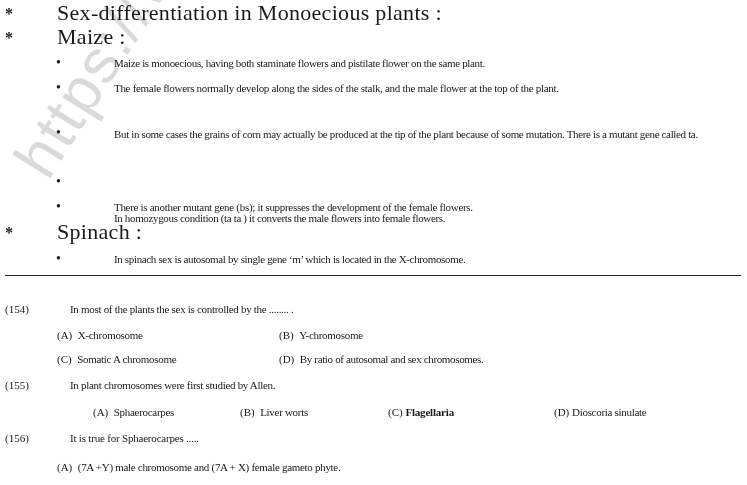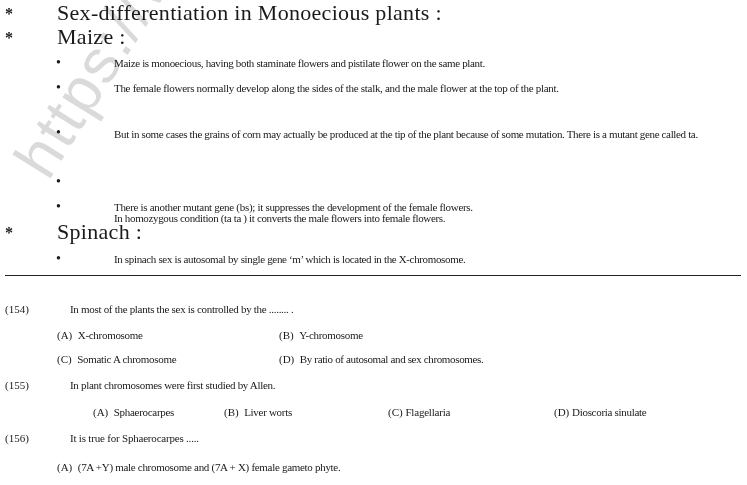--- a/index.html
+++ b/index.html
@@ -84,27 +84,27 @@
 </div>
 
 <div>
   <span class="line qnum" style="top:375px;">(155)</span>
   <span class="line qtext" style="top:375px; letter-spacing:-0.3px;">In plant chromosomes were first studied by Allen.</span>
 
   <span class="line opt" style="left:57px; top:402px;margin-left:36px;">
     <span>(A)</span>&nbsp;
     <span style="letter-spacing:-0.3px;">Sphaerocarpes</span>
   </span>
-  <span class="line opt" style="left:224px; top:402px;font-family:Liberation Serif, serif;">
+  <span class="line opt" style="left:240px; top:402px;font-family:Liberation Serif, serif;">
     <span>(B)</span>&nbsp;
     <span style="letter-spacing:-0.3px;">Liver worts</span>
   </span>
   <span class="line opt" style="left:388px; top:402px;">
     <span>(C)</span>
-    <span style="letter-spacing:-0.2px;">Flagellaria</span>
+    <span style="letter-spacing:-0.2px;font-weight:bold;">Flagellaria</span>
   </span>
   <span class="line opt" style="left:554px; top:402px;">
     <span>(D)</span>
     <span style="letter-spacing:-0.3px;">Dioscoria sinulate</span>
   </span>
 </div>
 
 <div>
   <span class="line qnum" style="top:428px;">(156)</span>
   <span class="line qtext" style="top:428px; letter-spacing:-0.2px;">It is true for Sphaerocarpes .....</span>

